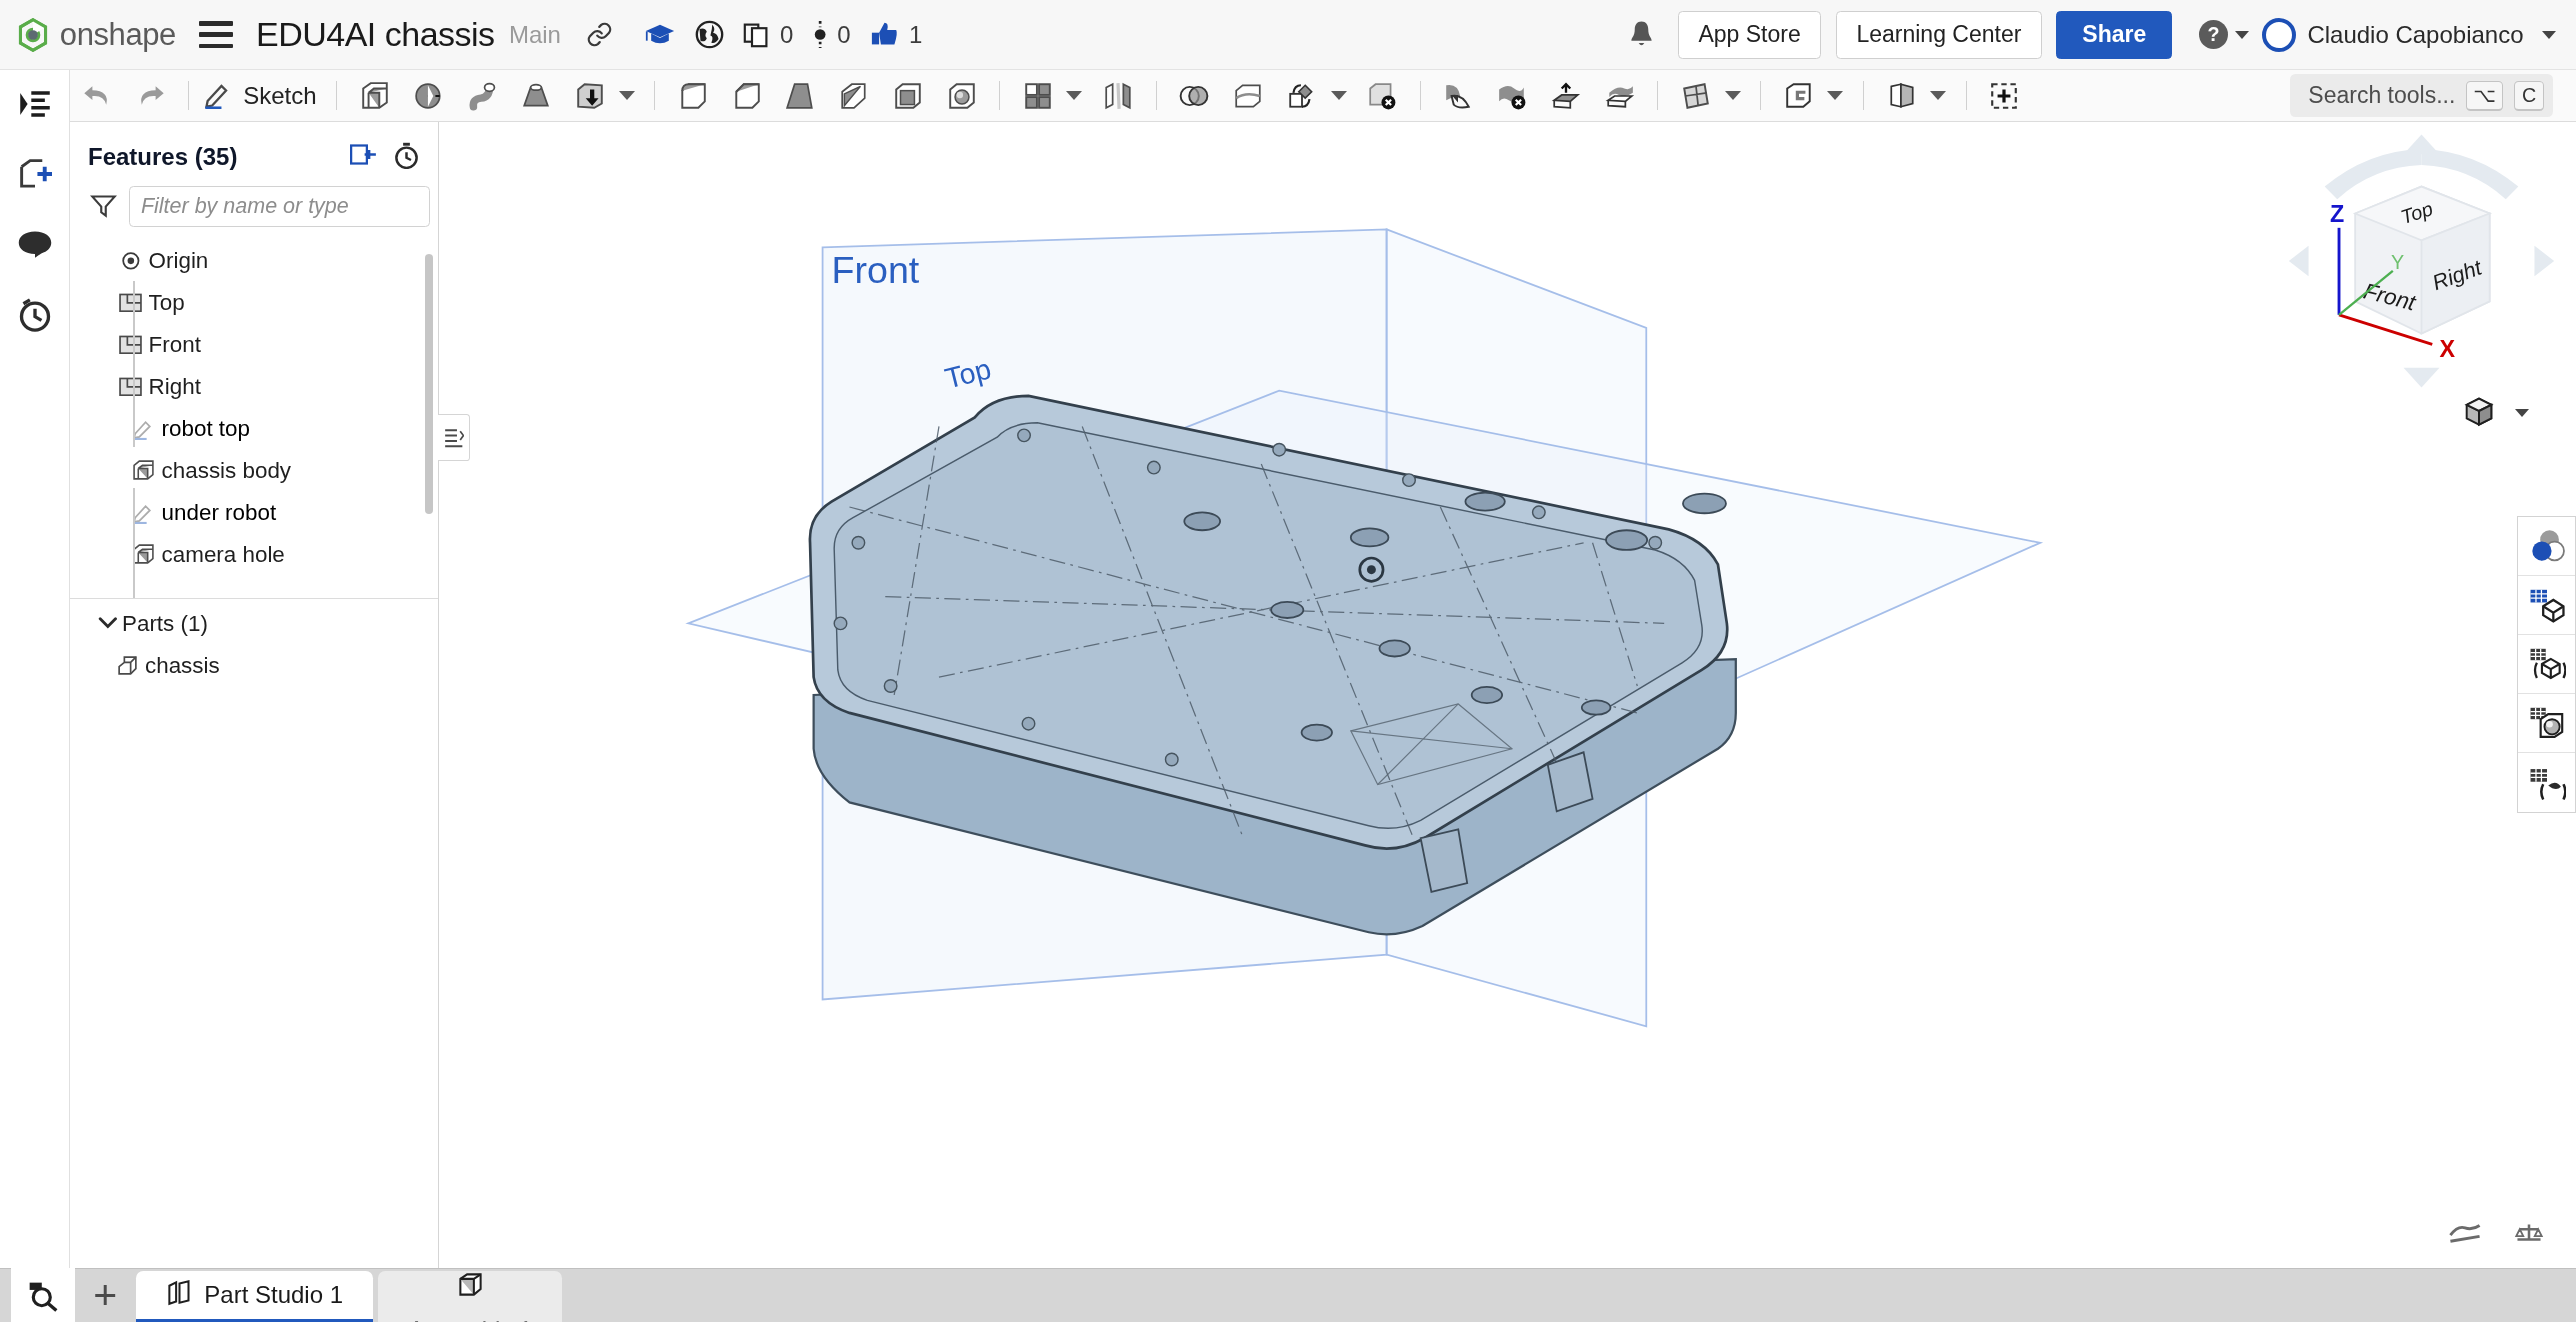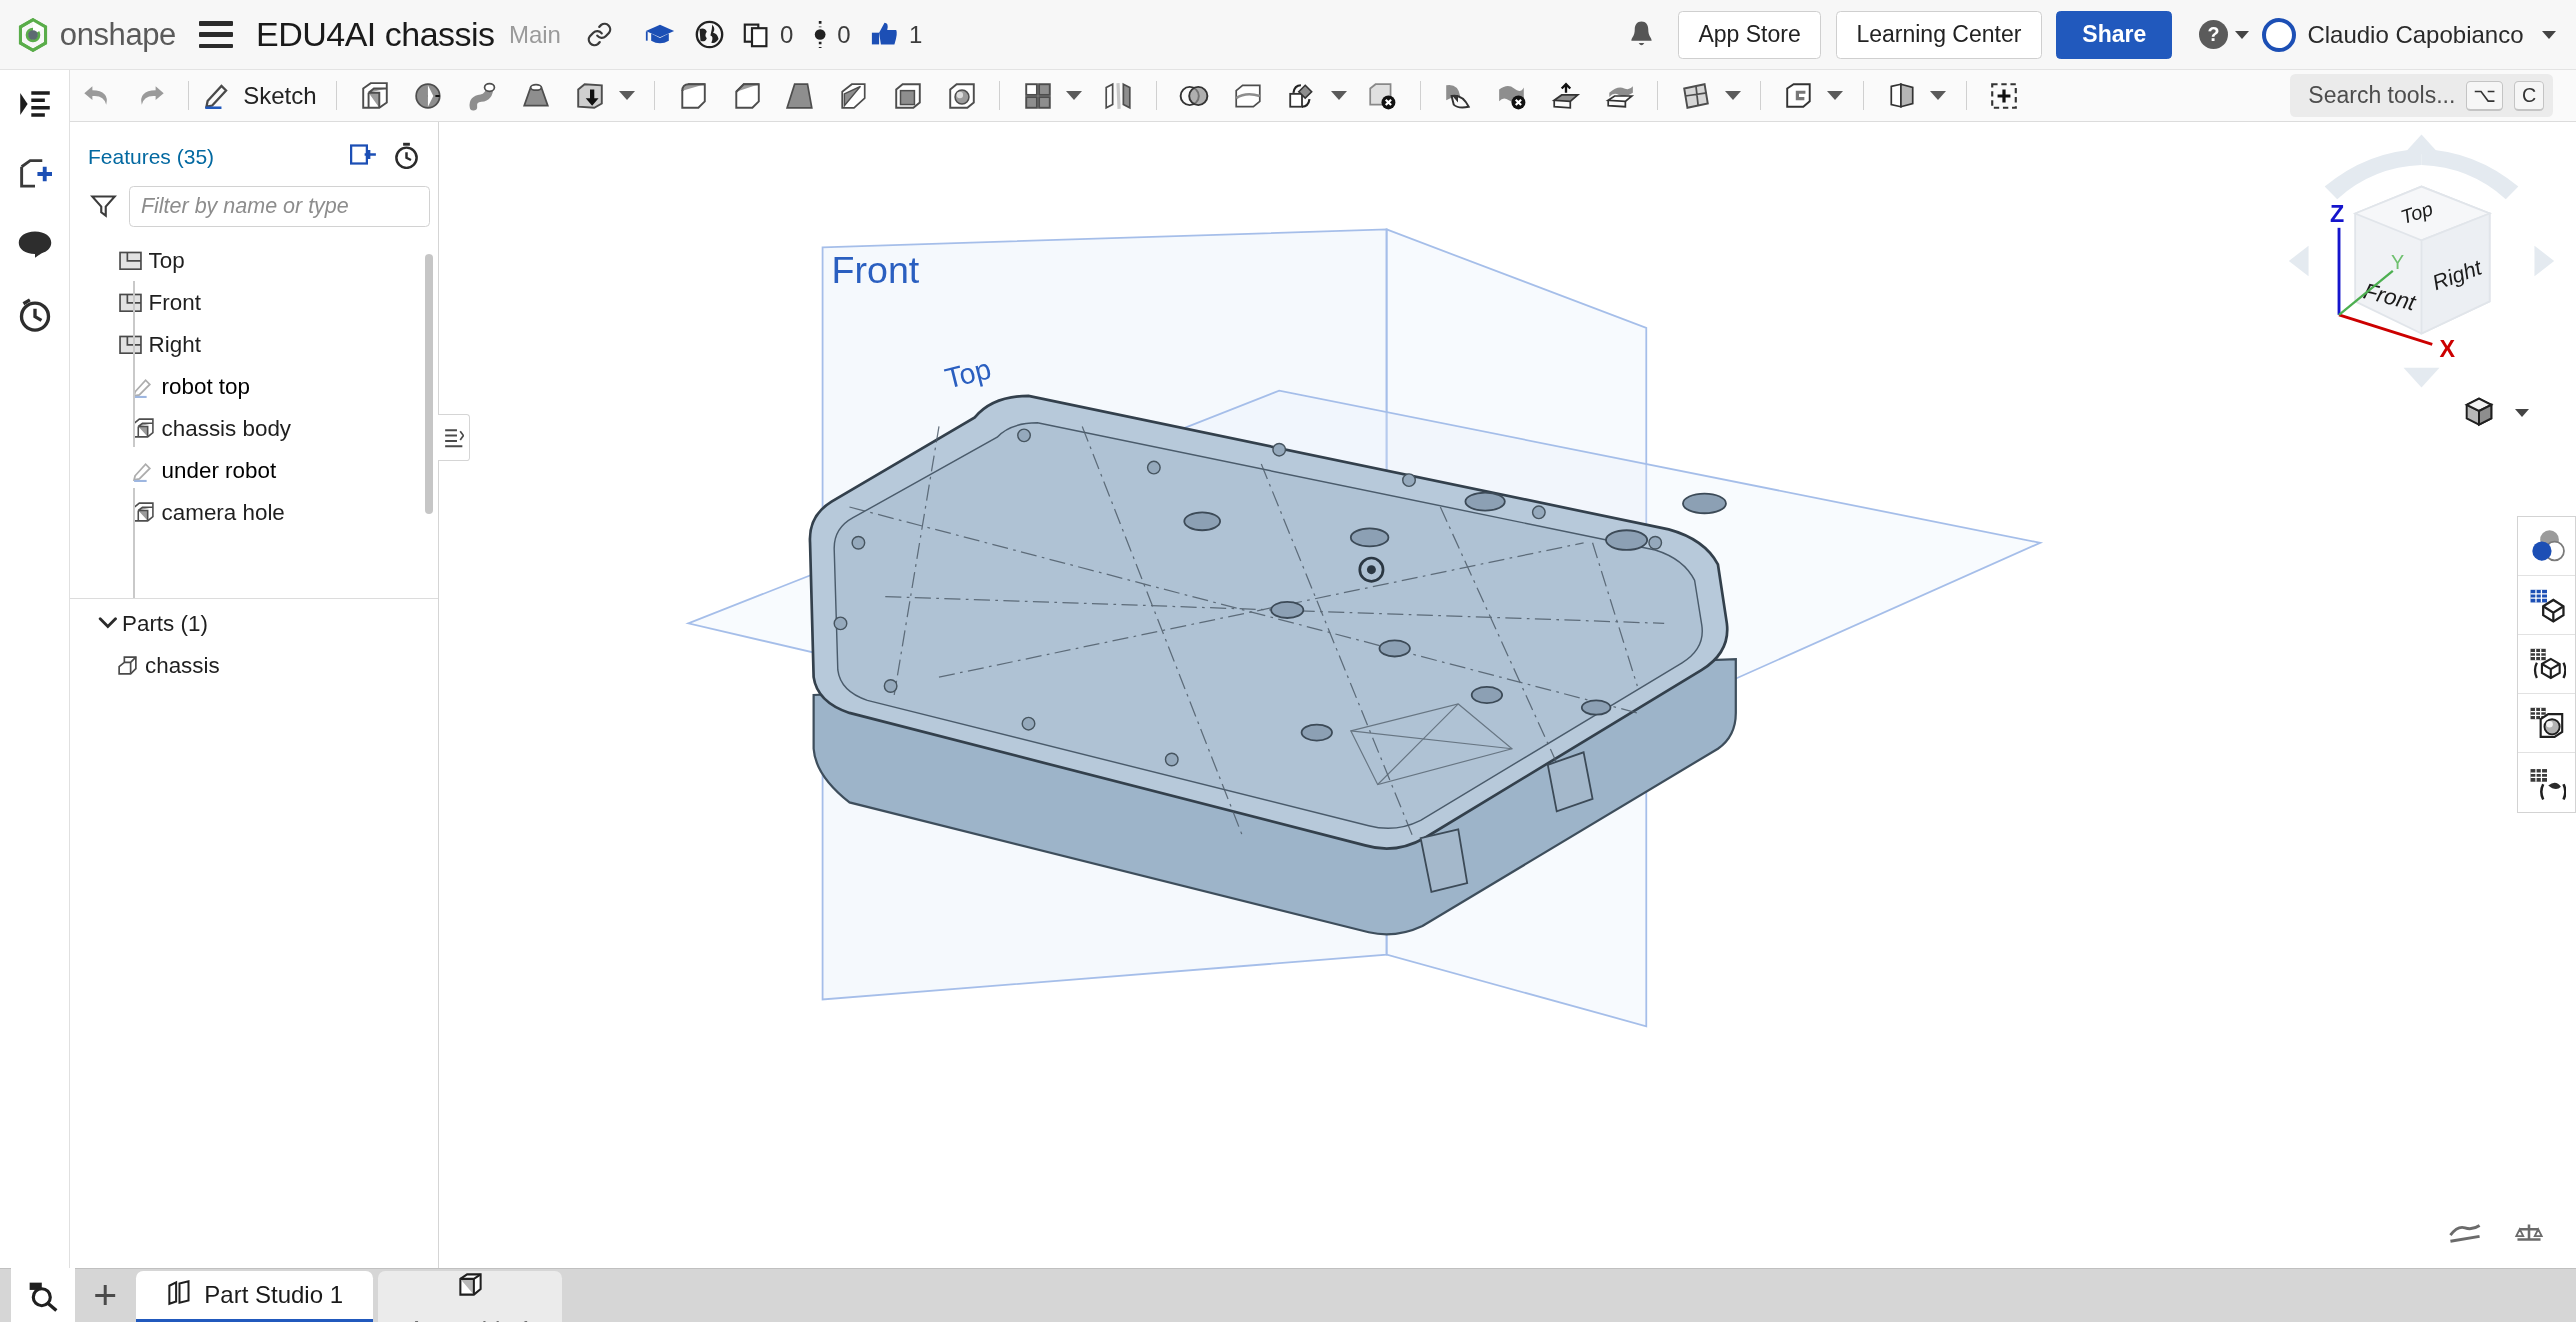--- a/index.html
+++ b/index.html
@@ -80,21 +80,21 @@
     position: absolute; left: 0; top: -52px; bottom: 0; z-index: 5;
   }
   .rail-ico { width: 43px; height: 43px; display: flex; align-items: center; justify-content: center; cursor: pointer; }
 
   
   .fpanel {
     width: 369px; flex: 0 0 369px; margin-left: 70px; background: #fff;
     border-right: 0.9px solid #d5d5d5; display: flex; flex-direction: column; position: relative;
   }
   .fhead { display: flex; align-items: center; padding: 19.7px 18px 9px 18px; }
-  .fhead-title { font-size: 21px; font-weight: normal; color: #0369a1; }
+  .fhead-title { font-size: 24px; font-weight: bold; color: #0f172a; }
   .fhead-icons { margin-left: auto; display: flex; gap: 16px; }
   .frow-filter { display: flex; align-items: center; gap: 12.5px; padding: 5.4px 16px 12.5px 19.7px; }
   .filter-input {
     flex: 1 1 auto; height: 41px; border: 0.9px solid #d2d2d2; border-radius: 4.5px;
     background: #fff; padding: 0 10.7px; font-size: 21.5px; color: #222;
     font-family: "Liberation Sans", sans-serif;
   }
   .filter-input::placeholder { color: #8d8d8d; font-style: italic; }
   .ftree { position: relative; flex: 0 0 auto; height: 358px; overflow: hidden; padding-left: 3.6px; }
   .titem { display: flex; align-items: center; height: 42px; padding-left: 23px; font-size: 22.4px; color: #1f1f1f; cursor: pointer; }
@@ -506,20 +506,29 @@
             <path d="M2 4 L22 4 L14 13 L14 21 L10 18 L10 13 Z" fill="none" stroke="#3c3c3c" stroke-width="1.9"></path>
           </svg>
         </span>
         <input class="filter-input" placeholder="Filter by name or type" style="">
       </div>
 
       <div class="ftree">
         <div class="tree-guide" style="top:41px;height:166px;"></div>
         <div class="tree-guide" style="top:248px;height:125px;"></div>
 
+        <div class="titem child">
+          <span class="tico">
+            <svg width="19.7" height="19.7" viewBox="0 0 18 18">
+                <circle cx="9" cy="9" r="7" fill="none" stroke="#3a3a3a" stroke-width="1.6"></circle>
+                <circle cx="9" cy="9" r="3" fill="#3a3a3a"></circle>
+              </svg>
+          </span>
+          <span>Origin</span>
+        </div>
         <div class="titem child">
           <span class="tico">
             <svg width="23" height="19.7" viewBox="0 0 22 18">
                 <rect x="1" y="1" width="20" height="16" fill="#e2e2e2" stroke="#4a4a4a" stroke-width="1.6"></rect>
                 <path d="M8 1 L8 9 L21 9" fill="none" stroke="#4a4a4a" stroke-width="1.6"></path>
               </svg>
           </span>
           <span>Top</span>
         </div>
         <div class="titem child">

